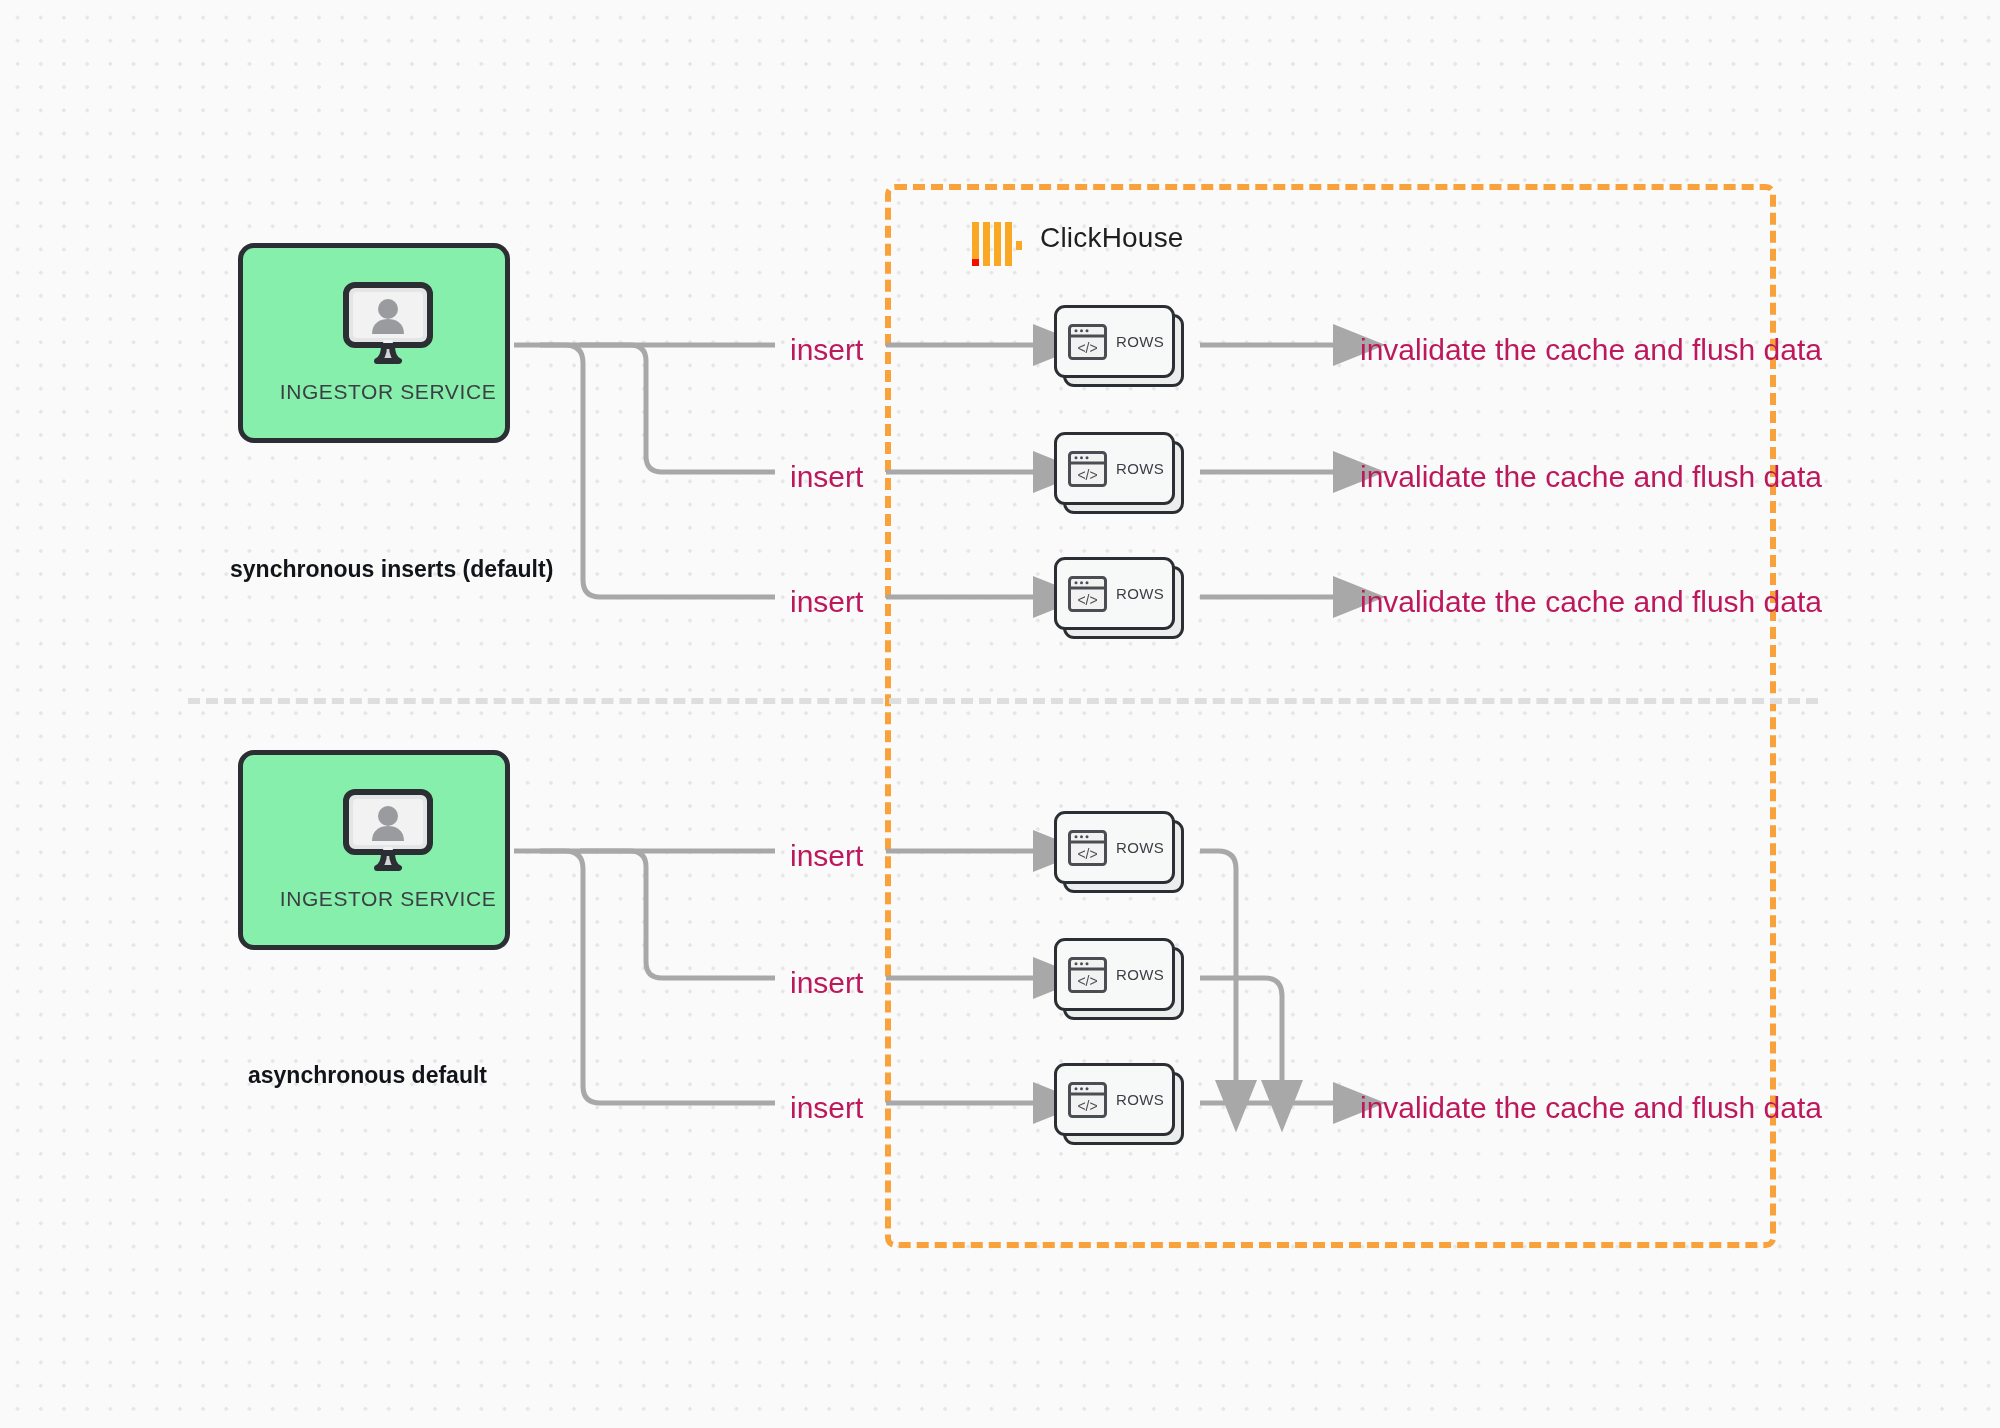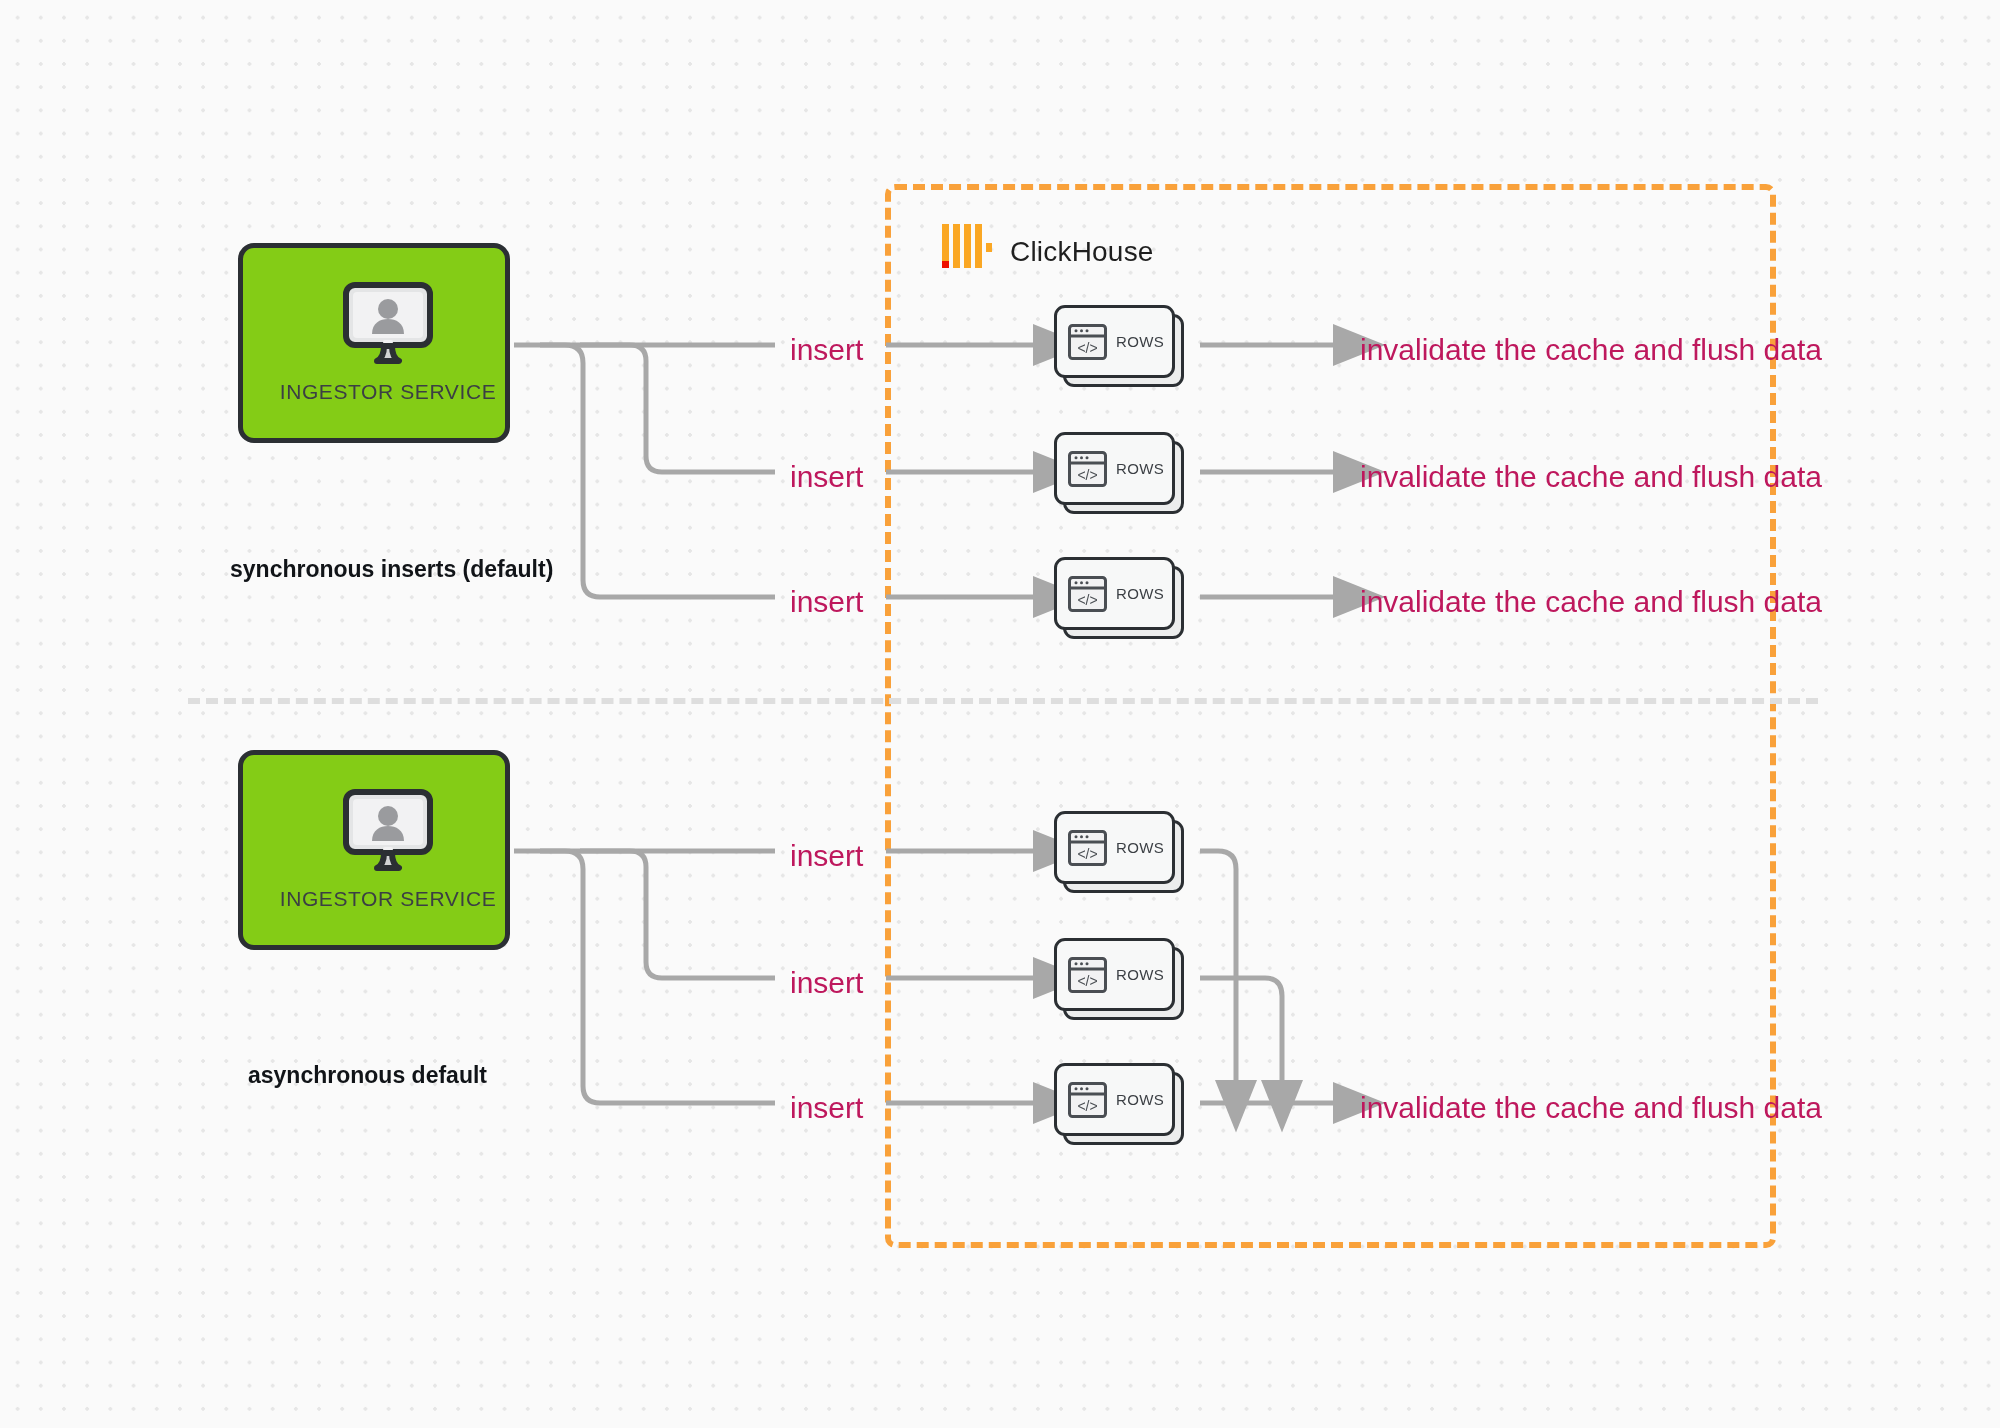--- a/index.html
+++ b/index.html
@@ -40,24 +40,24 @@
     width: 891px;
     height: 1064px;
     border: 6px dashed #f9a13a;
     border-radius: 10px;
     box-sizing: border-box;
   }
 
   
   .ch-brand {
     position: absolute;
-    left: 942px;
+    left: 972px;
     top: 222px;
     display: flex;
-    align-items: flex-end;
+    align-items: flex-start;
     gap: 20px;
     height: 46px;
   }
   .ch-logo {
     position: relative;
     width: 48px;
     height: 44px;
   }
   .ch-logo .bar {
     position: absolute;
@@ -92,21 +92,21 @@
     color: #1f1f1f;
     letter-spacing: 0.2px;
     white-space: nowrap;
   }
 
   
   .ingestor {
     position: absolute;
     width: 272px;
     height: 200px;
-    background: #84cc16;
+    background: #86efac;
     border: 5px solid #2b2f33;
     border-radius: 16px;
     box-sizing: border-box;
     display: flex;
     flex-direction: column;
     align-items: center;
     justify-content: center;
     gap: 14px;
     padding-left: 28px;
   }

